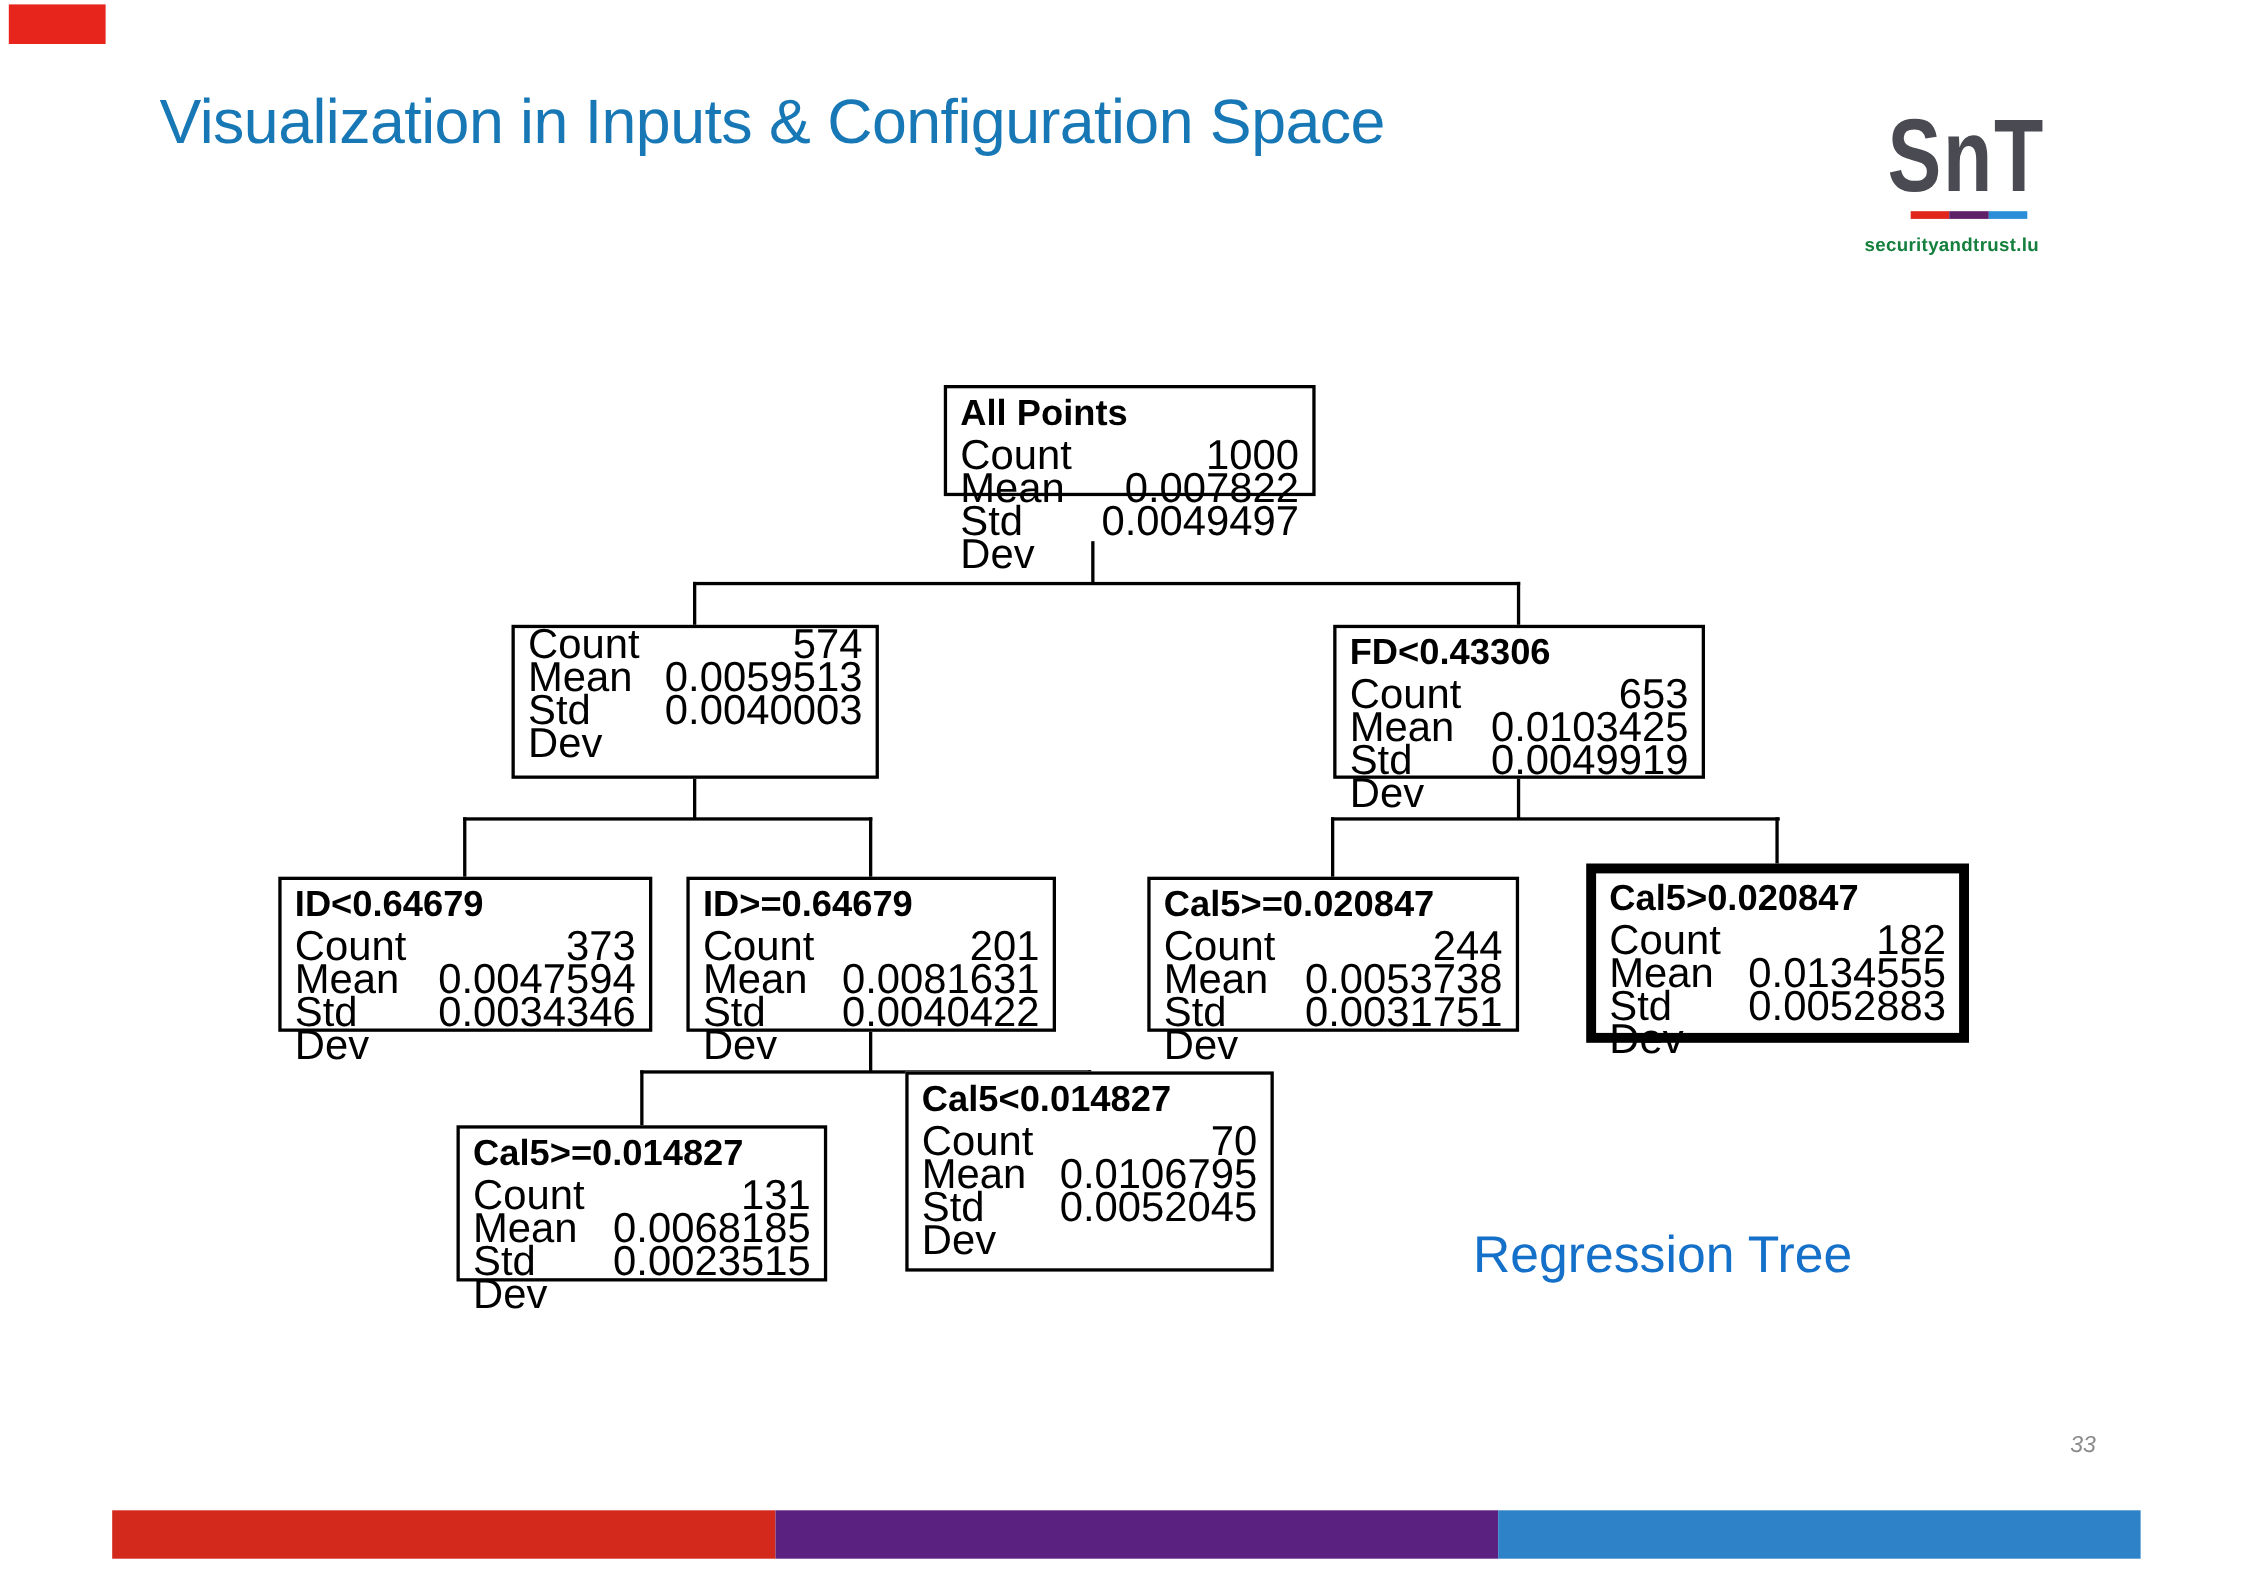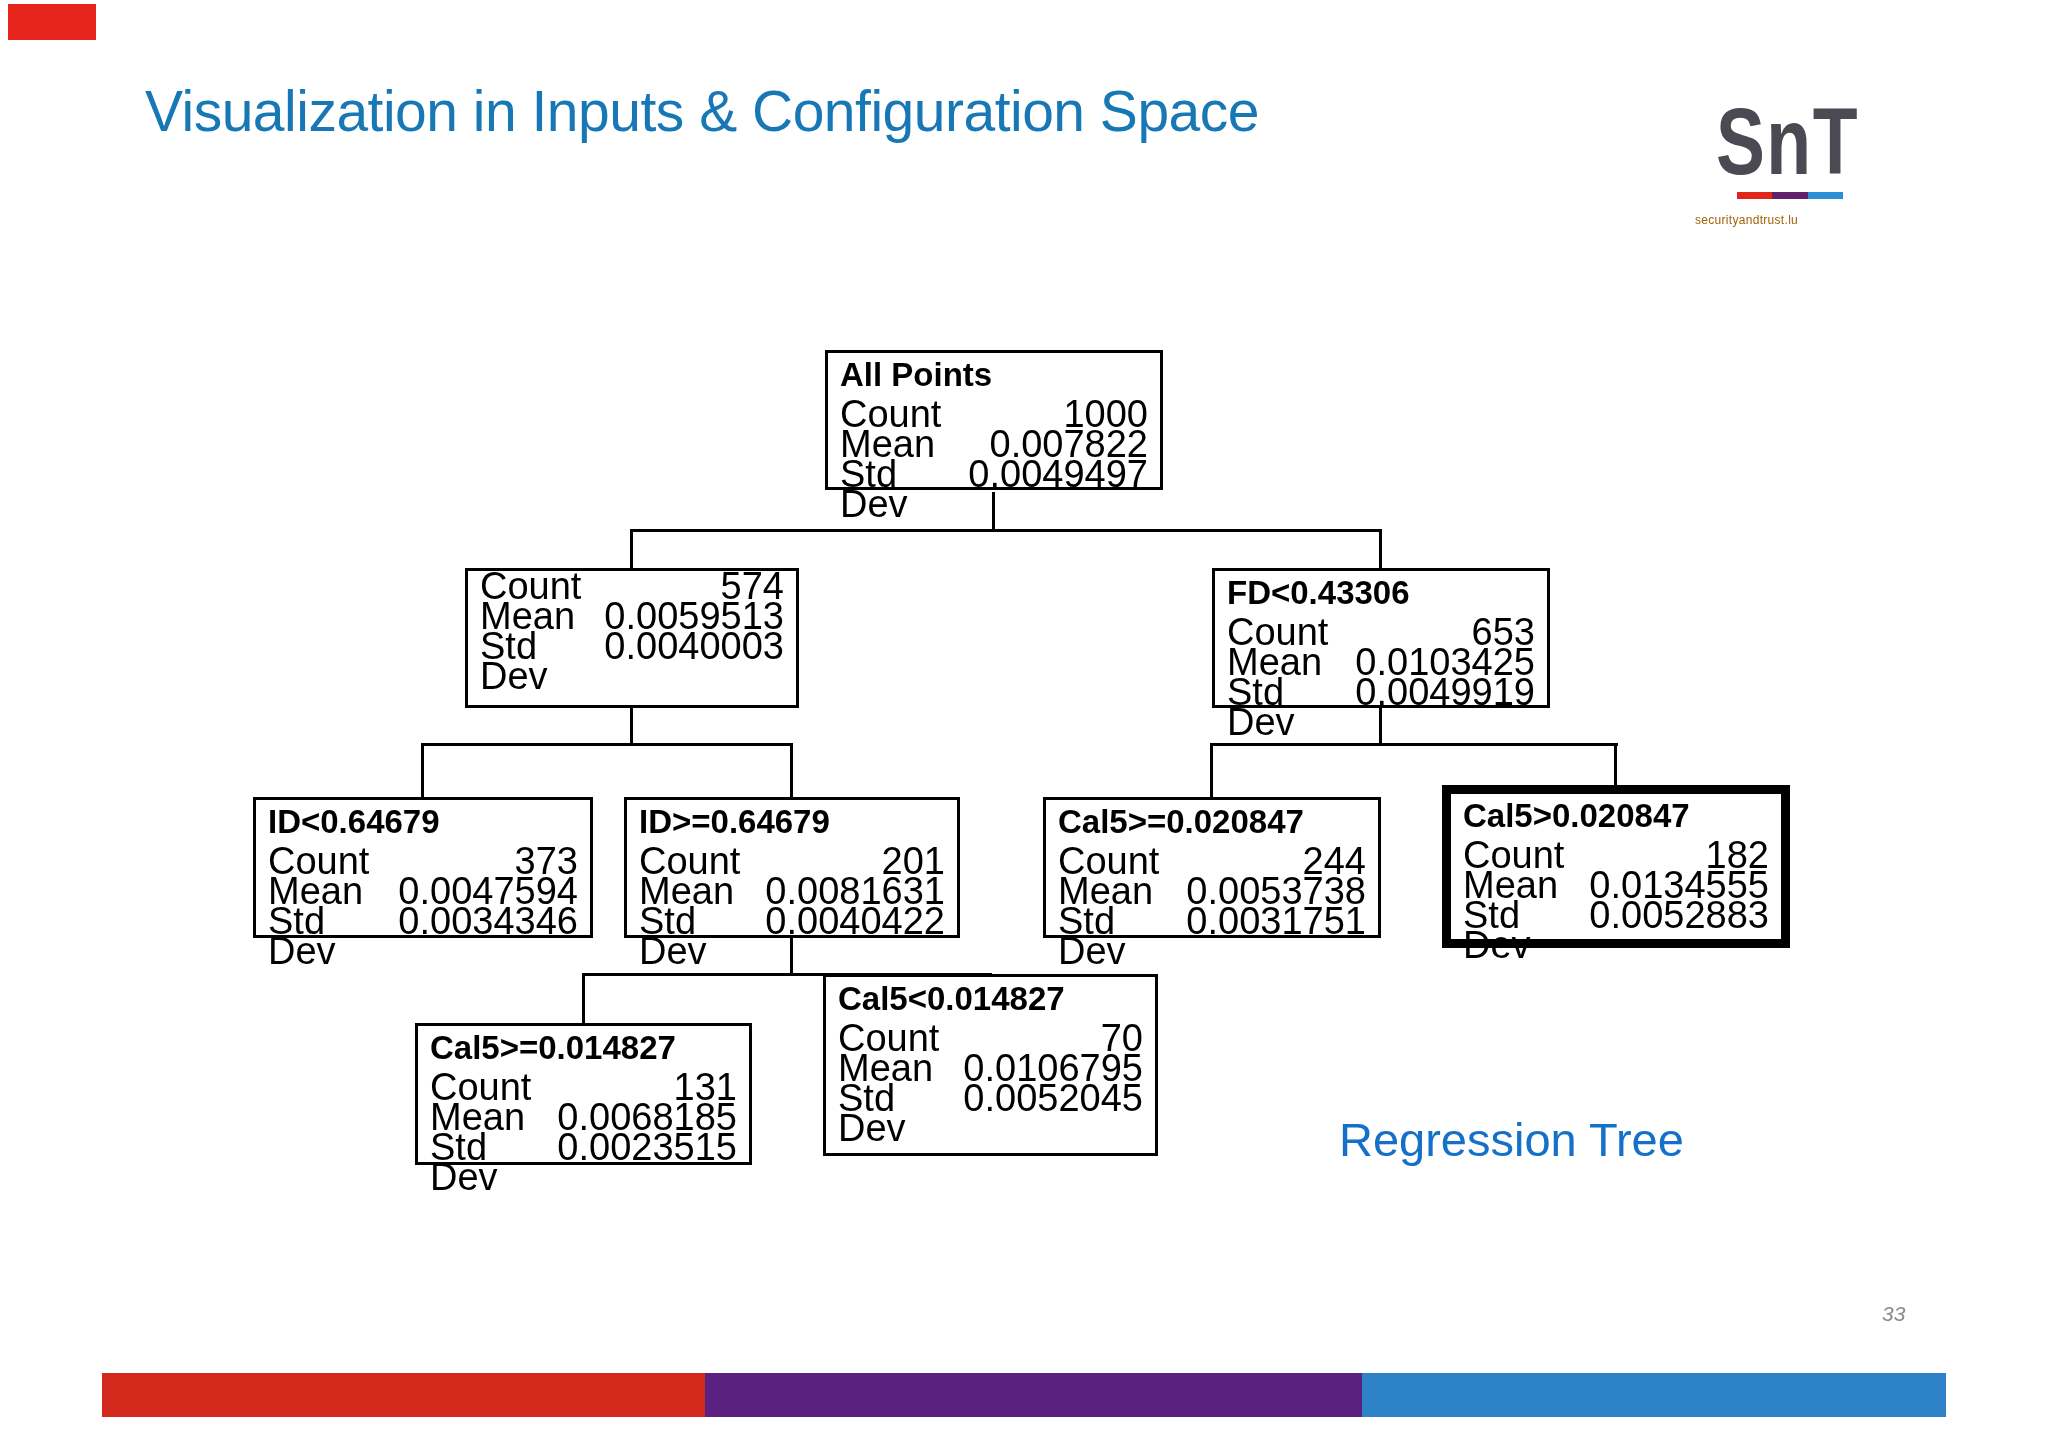--- a/index.html
+++ b/index.html
@@ -13,21 +13,21 @@
     letter-spacing:-0.5px;white-space:nowrap;
   }
   
   .logo{position:absolute;left:1695px;top:98px;width:190px;text-align:left;}
   .logo-text{
     font-size:94px;line-height:88px;font-weight:700;color:#4A4A52;
     transform:scaleX(.78);transform-origin:50% 50%;letter-spacing:2px;
   }
   .logo-bar{display:flex;width:106px;height:7px;margin:6px auto 14px auto;}
   .logo-bar span{flex:1;height:100%;}
-  .logo-sub{font-size:12px;font-weight:400;color:#a16207;letter-spacing:.3px;}
+  .logo-sub{font-size:17px;font-weight:700;color:#15803d;letter-spacing:.3px;}
   
   .node{
     position:absolute;background:#fff;border:3px solid #000;box-sizing:border-box;
   }
   .node.highlight{border-width:9px;}
   .node-title{font-size:33px;line-height:34px;font-weight:700;padding:5px 12px 7px 12px;white-space:nowrap;}
   .node-row{display:flex;justify-content:space-between;font-size:38px;line-height:30px;padding:0 12px;}
   .line{position:absolute;background:#000;}
   
   .caption{position:absolute;left:1339px;top:1112px;font-size:47px;white-space:nowrap;}
@@ -65,21 +65,21 @@
 <div class="line" style="left:790px;top:743px;width:3px;height:55px"></div>
 <div class="line" style="left:1379px;top:707px;width:3px;height:38px"></div>
 <div class="line" style="left:1210px;top:743px;width:408px;height:3px"></div>
 <div class="line" style="left:1210px;top:743px;width:3px;height:55px"></div>
 <div class="line" style="left:1614px;top:743px;width:3px;height:44px"></div>
 <div class="line" style="left:790px;top:937px;width:3px;height:38px"></div>
 <div class="line" style="left:582px;top:973px;width:410px;height:3px"></div>
 <div class="line" style="left:582px;top:973px;width:3px;height:51px"></div>
 <div class="line" style="left:989px;top:973px;width:3px;height:51px"></div>
 
-<div class="node" style="left:825px;top:350px;width:338px;height:140px">
+<div class="node" style="left:858px;top:350px;width:338px;height:101px">
   <div class="node-title">All Points</div>
   <div class="node-row">
       <span>Count</span>
       <span>1000</span>
     </div>
   <div class="node-row">
       <span>Mean</span>
       <span>0.007822</span>
     </div>
   <div class="node-row">

